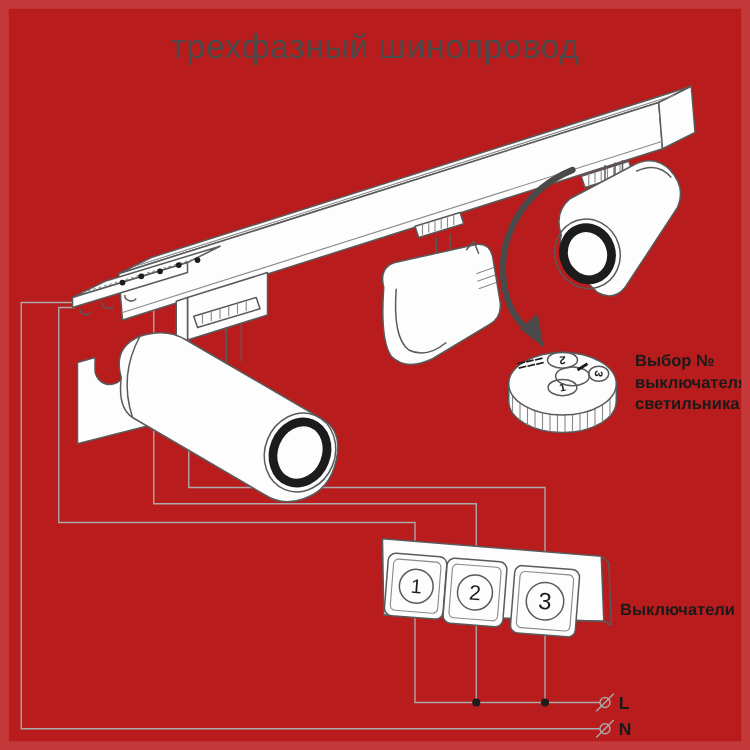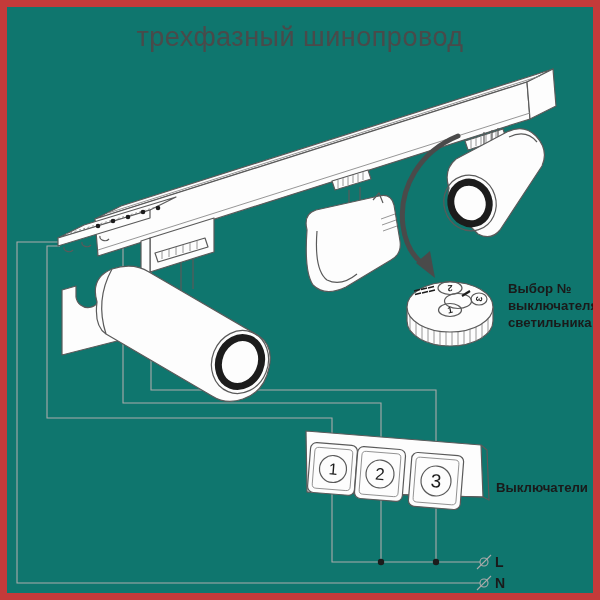--- a/index.html
+++ b/index.html
@@ -1,18 +1,18 @@
 <!DOCTYPE html>
 <html><head>
 <meta charset="utf-8">
 <style>
   html,body{margin:0;padding:0;background:#e9e9e9;}
   .frame{
     position:relative;width:600px;height:600px;box-sizing:border-box;
-    border:7px solid #c43a3a;background:#0f766e;overflow:hidden;
+    border:7px solid #c43a3a;background:#b91c1c;overflow:hidden;
     font-family:"Liberation Sans",sans-serif;
   }
   .frame svg{position:absolute;left:-7px;top:-7px;width:600px;height:600px;}
   svg text{font-family:"Liberation Sans",sans-serif;}
   .title-text{font-size:27px;fill:#4a4a4a;letter-spacing:.5px;}
   .lbl{font-size:13.2px;font-weight:bold;fill:#1a1a1a;}
   .term-lbl{font-size:14px;font-weight:bold;fill:#1a1a1a;}
   .btn-num{fill:#1c1c1c;}
   .dial-num{font-size:9px;font-weight:bold;fill:#1c1c1c;}
   .ln{stroke:#5a5a5a;stroke-width:1.2;fill:none;stroke-linejoin:round;}

